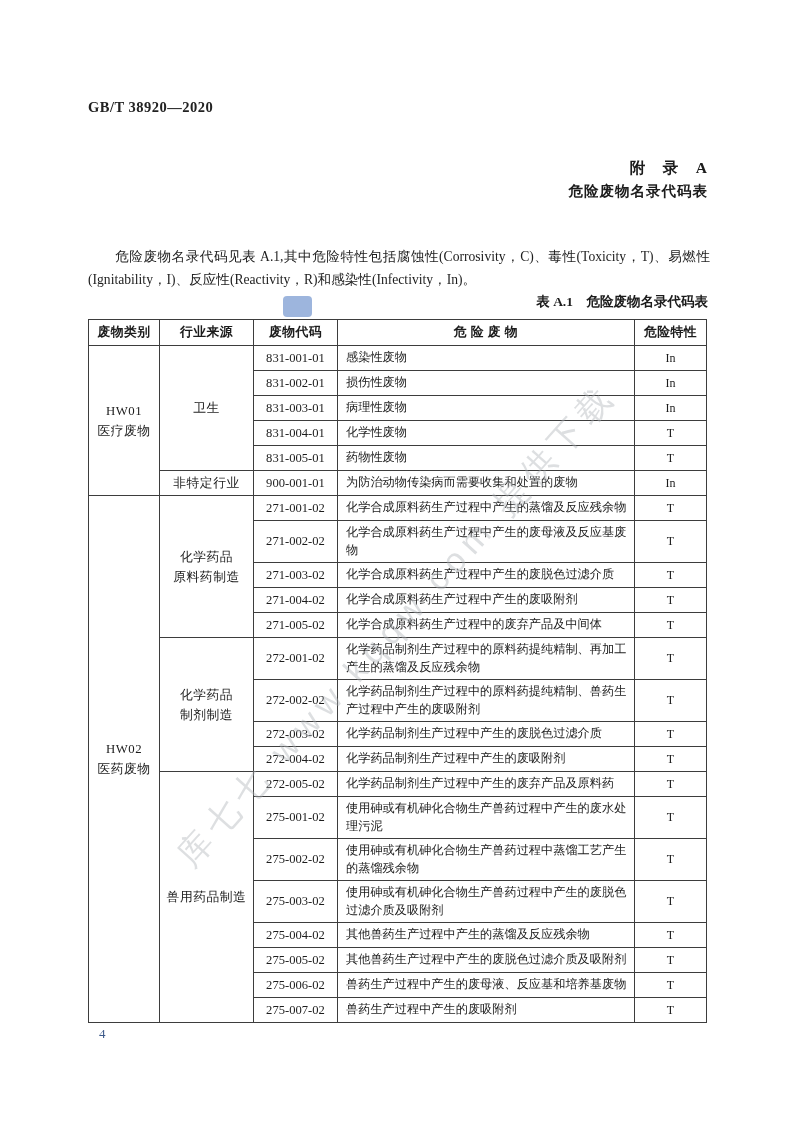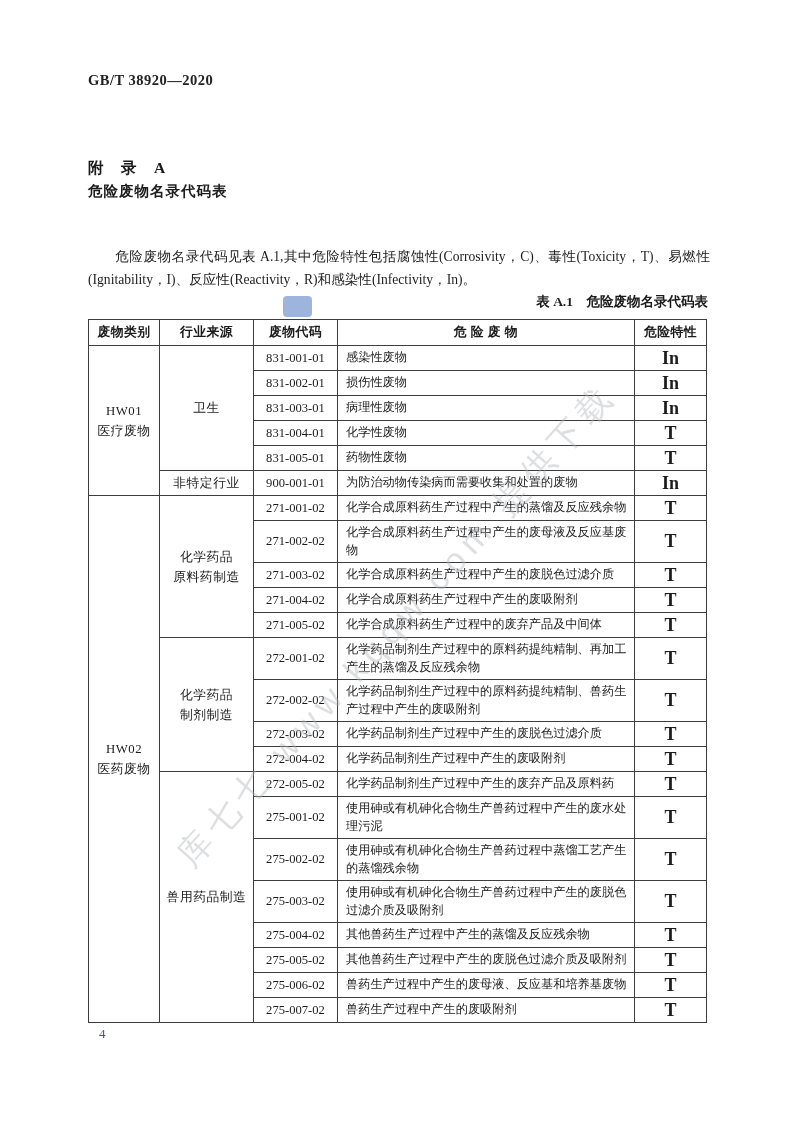--- a/index.html
+++ b/index.html
@@ -6,27 +6,27 @@
   .page{
     position:relative;
     width:793px;height:1122px;
     margin:0 auto;
     background:#ffffff;
     font-family:"Liberation Serif","DejaVu Serif",serif;
     color:#1f1f1f;
     overflow:hidden;
   }
   .doc-number{
-    position:absolute;left:88px;top:72px;
+    position:absolute;left:88px;top:99px;
     font-size:14.5px;font-weight:bold;letter-spacing:.5px;
     color:#222;
   }
   .title-block{
     position:absolute;left:88px;top:156px;width:620px;
-    text-align:left;font-weight:bold;color:#1c1c1c;
+    text-align:right;font-weight:bold;color:#1c1c1c;
   }
   .title-block .t1{font-size:15.5px;line-height:24px;letter-spacing:1px;}
   .title-block .t2{font-size:14px;line-height:23px;}
   .title-block .t3{font-size:14.5px;line-height:23px;letter-spacing:1px;}
   .intro{
     position:absolute;left:88px;top:231px;width:622px;
     font-size:13.6px;line-height:23px;
     text-indent:2em;text-align:justify;color:#1c1c1c;
   }
   .caption{
@@ -49,21 +49,21 @@
     border:1px solid #3d3d3d;
     text-align:center;vertical-align:middle;
     padding:0;color:#1c1c1c;
   }
   table{border:1.5px solid #3a3a3a;}
   thead th{font-weight:bold;height:25px;font-size:12.8px;letter-spacing:.5px;}
   tbody tr{height:25px;}
   td.name{text-align:left;padding:3px 2px 3px 8px;line-height:17.5px;}
   td.cat,td.ind{white-space:pre-line;line-height:20px;font-size:12.8px;letter-spacing:.5px;}
   td.code{font-size:12.6px;}
-  td.haz{font-size:18px;font-weight:bold;}
+  td.haz{font-size:12px;}
   .watermark{
     position:absolute;left:50%;top:625px;
     transform:translate(-50%,-50%) rotate(-48deg);
     font-size:34px;letter-spacing:7px;white-space:nowrap;
     color:rgba(175,178,183,.42);
     z-index:3;pointer-events:none;
     font-family:"Liberation Sans","DejaVu Sans",sans-serif;
   }
   .page-number{
     position:absolute;left:99px;top:1026px;

